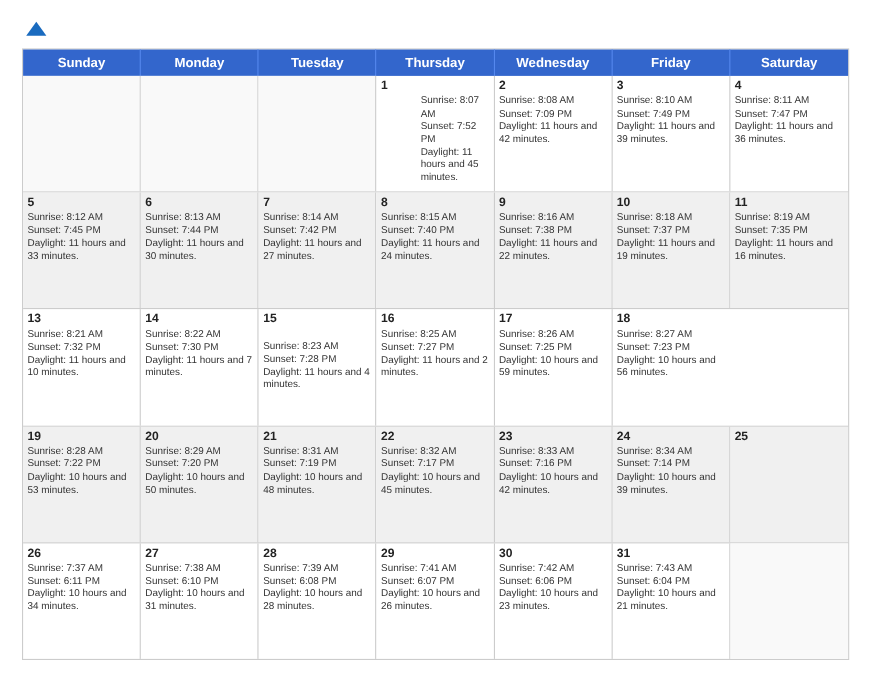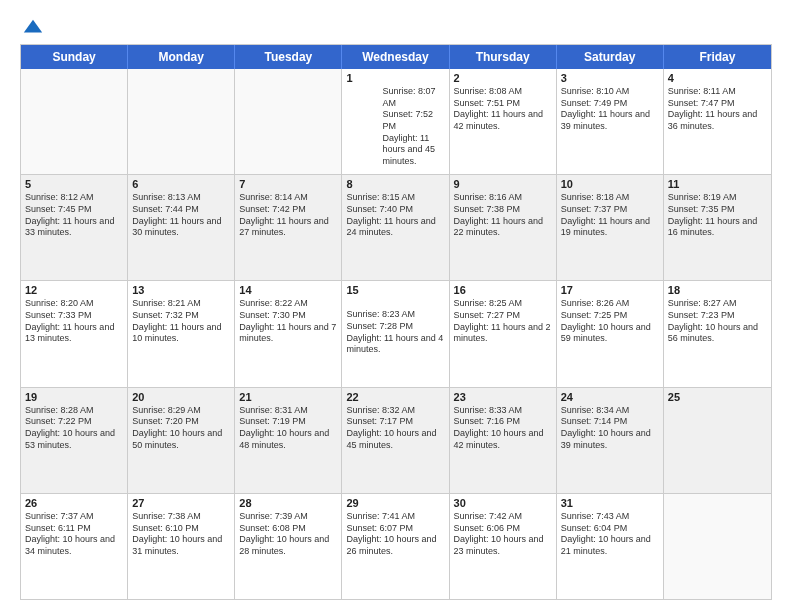--- a/index.html
+++ b/index.html
@@ -133,40 +133,40 @@
       <div class="month-title"></div>
       <div class="subtitle"></div>
     </div>
   </div>
 
   <div class="calendar">
     <div class="cal-header">
     <div class="cal-header-cell">Sunday</div>
         <div class="cal-header-cell">Monday</div>
         <div class="cal-header-cell">Tuesday</div>
+        <div class="cal-header-cell">Thursday</div>
         <div class="cal-header-cell">Wednesday</div>
-        <div class="cal-header-cell">Thursday</div>
+        <div class="cal-header-cell">Friday</div>
         <div class="cal-header-cell">Saturday</div>
-        <div class="cal-header-cell">Friday</div>
       </div>
     <div class="cal-body">
     <div class="cal-row">
           <div class="cal-cell empty"></div>
           <div class="cal-cell empty"></div>
           <div class="cal-cell empty"></div>
           <div class="cal-cell">
             <div class="day-num">1</div>
             <div class="cell-text" style="white-space: pre-line; margin-left: 36px;">Sunrise: 8:07 AM
 Sunset: 7:52 PM
 Daylight: 11 hours and 45 minutes.</div>
           </div>
           <div class="cal-cell">
             <div class="day-num">2</div>
             <div class="cell-text" style="white-space: pre-line;">Sunrise: 8:08 AM
-Sunset: 7:51 PM
+Sunset: 7:09 PM
 Daylight: 11 hours and 42 minutes.</div>
           </div>
           <div class="cal-cell">
             <div class="day-num">3</div>
             <div class="cell-text" style="white-space: pre-line;">Sunrise: 8:10 AM
 Sunset: 7:49 PM
 Daylight: 11 hours and 39 minutes.</div>
           </div>
           <div class="cal-cell">
             <div class="day-num">4</div>
@@ -213,26 +213,20 @@
 Daylight: 11 hours and 19 minutes.</div>
           </div>
           <div class="cal-cell shaded">
             <div class="day-num">11</div>
             <div class="cell-text" style="white-space: pre-line;">Sunrise: 8:19 AM
 Sunset: 7:35 PM
 Daylight: 11 hours and 16 minutes.</div>
           </div>
         </div>
         <div class="cal-row">
-          <div class="cal-cell">
-            <div class="day-num">12</div>
-            <div class="cell-text" style="white-space: pre-line;">Sunrise: 8:20 AM
-Sunset: 7:33 PM
-Daylight: 11 hours and 13 minutes.</div>
-          </div>
           <div class="cal-cell">
             <div class="day-num">13</div>
             <div class="cell-text" style="white-space: pre-line;">Sunrise: 8:21 AM
 Sunset: 7:32 PM
 Daylight: 11 hours and 10 minutes.</div>
           </div>
           <div class="cal-cell">
             <div class="day-num">14</div>
             <div class="cell-text" style="white-space: pre-line;">Sunrise: 8:22 AM
 Sunset: 7:30 PM

